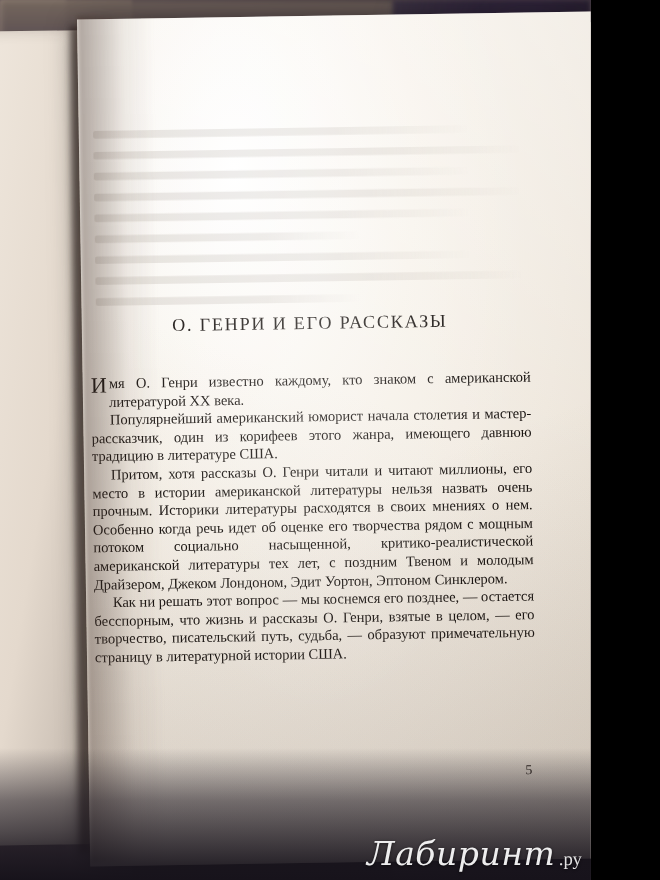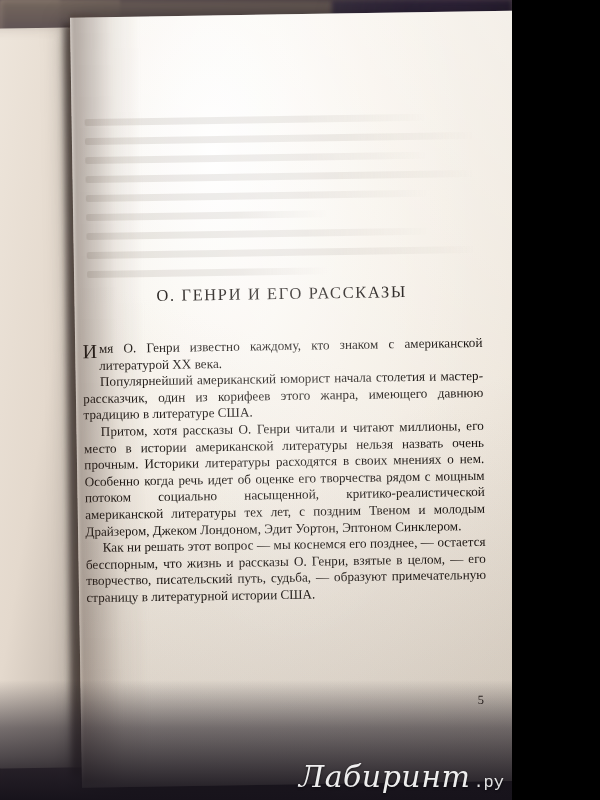--- a/index.html
+++ b/index.html
@@ -12,20 +12,21 @@
     height: 800px;
     overflow: hidden;
     font-family: "Liberation Serif", serif;
   }
   #photo {
     position: relative;
     width: 512px;
     height: 800px;
     background: #6b5f66;
     overflow: hidden;
+    padding-left: 25px;
   }
 
   
   .bg-base {
     position: absolute;
     inset: 0;
     background:
       linear-gradient(115deg, #5a4b52 0%, #4a3d46 22%, #3b3038 45%, #2e2630 70%, #241e28 100%);
   }
   .bg-left-fabric {
@@ -244,21 +245,21 @@
     text-shadow: 0 1px 3px rgba(0,0,0,.6);
     pointer-events: none;
   }
   .wm-main {
     font-family: "DejaVu Serif", serif;
     font-style: italic;
     font-size: 30px;
     letter-spacing: .5px;
   }
   .wm-suffix {
-    font-family: Liberation Mono, monospace;
+    font-family: Liberation Serif, serif;
     font-size: 17px;
     margin-left: 3px;
     opacity: .95;
     margin-top: 43px;
   }
 </style>
 </head>
 <body>
 
 <div id="photo">

